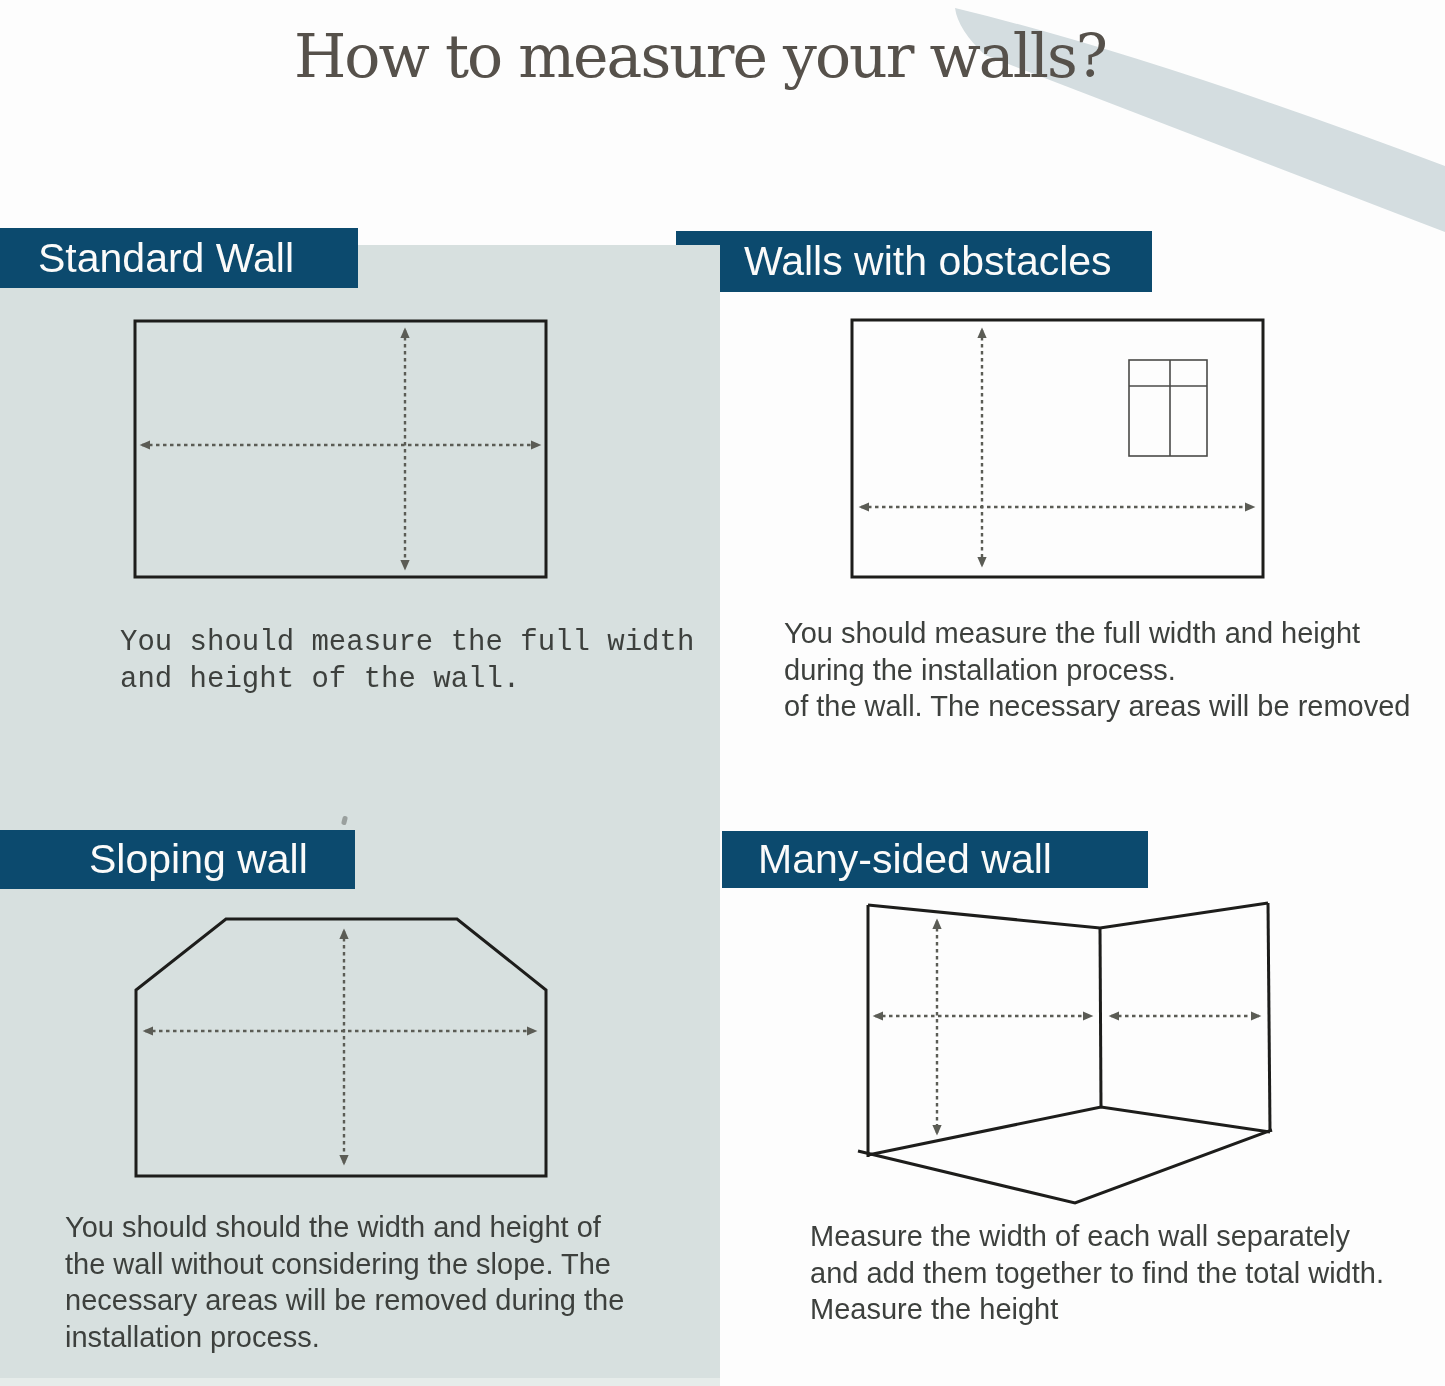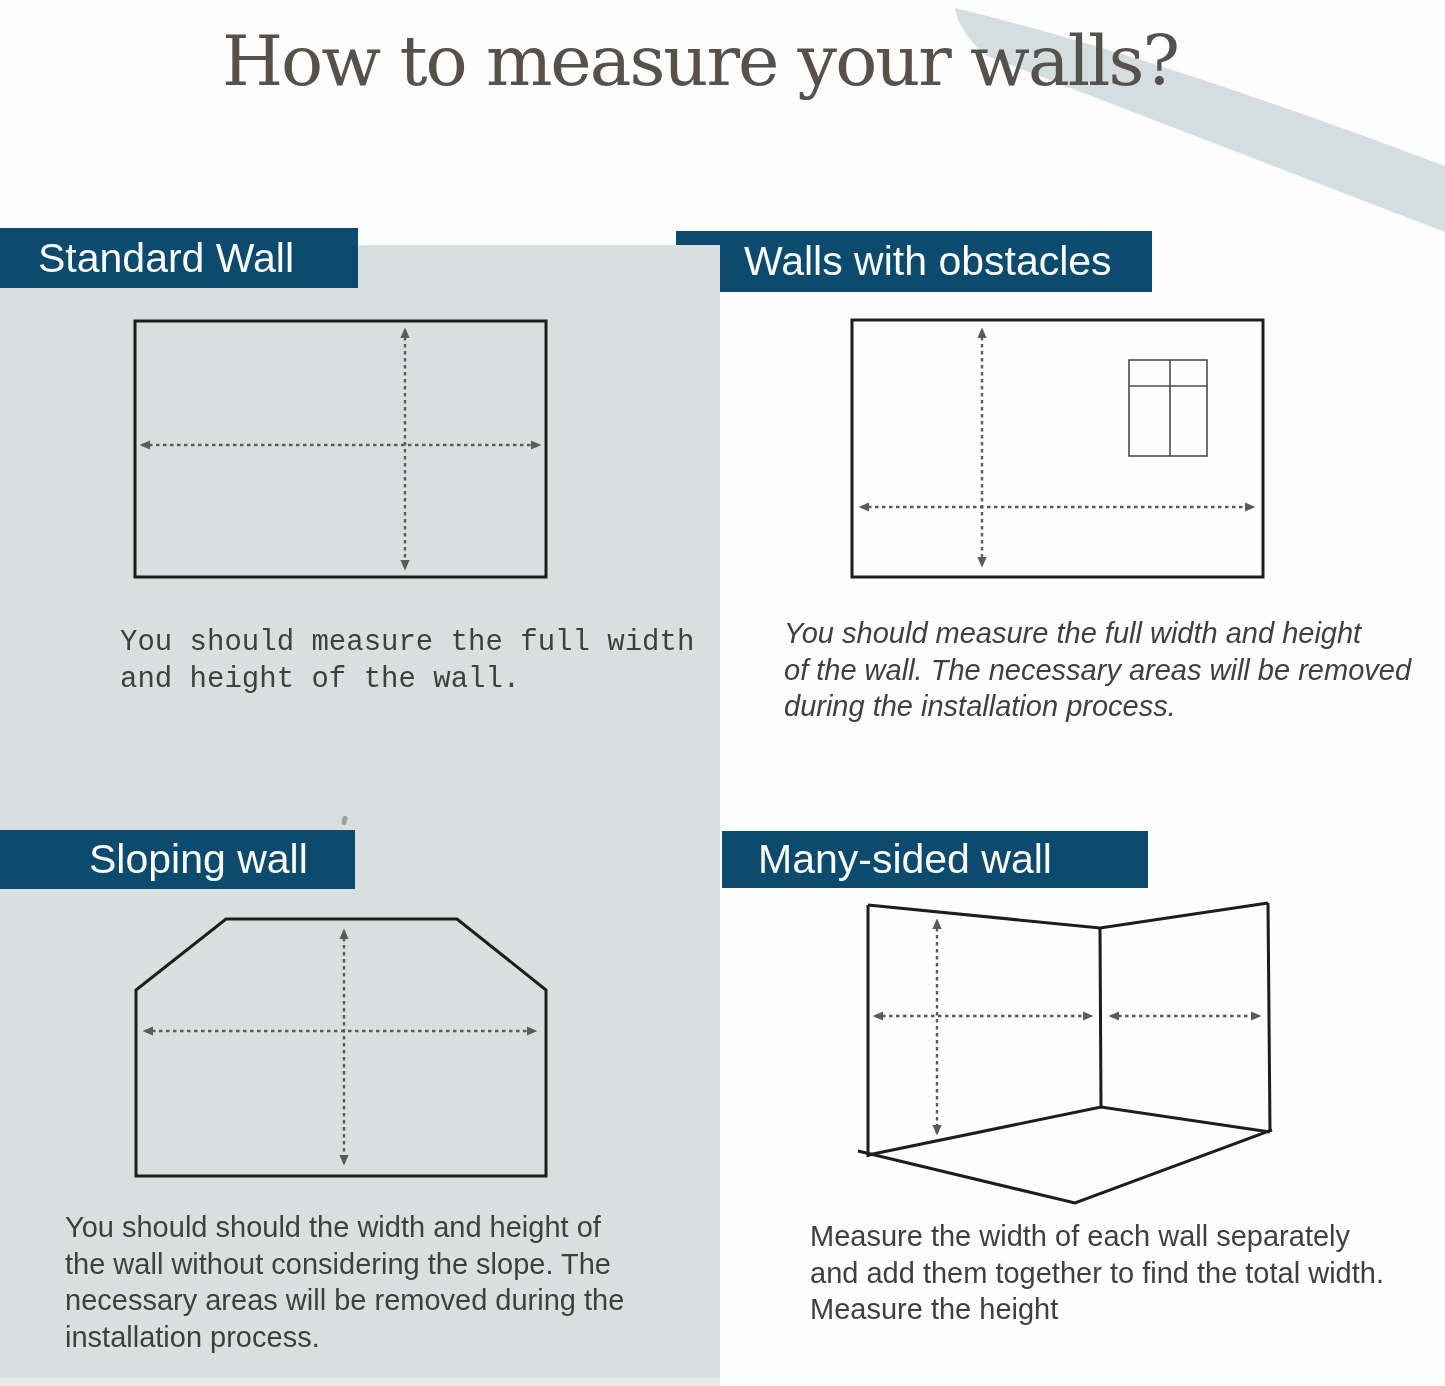--- a/index.html
+++ b/index.html
@@ -19,21 +19,21 @@
   }
   .panel-bottom-strip{
     position:absolute;left:0;top:1378px;width:720px;height:8px;
     background:#e6ecea;z-index:4;
   }
   
   .title{
     position:absolute;top:26px;left:0;width:1400px;
     text-align:center;z-index:4;
     font-family:"DejaVu Serif","Liberation Serif",serif;
-    font-size:70px;line-height:1;letter-spacing:-2px;
+    font-size:60px;line-height:1;letter-spacing:-2px;
     color:#56514b;
   }
   
   .bar{
     position:absolute;background:#0c4a6e;color:#fbfbfa;
     font-size:41px;white-space:nowrap;overflow:hidden;
   }
   .bar span{display:inline-block;}
   #bar-standard{left:0;top:228px;width:358px;height:60px;line-height:60px;z-index:4;}
   #bar-standard span{padding-left:38px;}
@@ -50,21 +50,21 @@
   }
   
   #diagrams{position:absolute;left:0;top:0;z-index:5;}
   
   .caption{
     position:absolute;z-index:6;
     font-size:29px;line-height:36.5px;color:#3d403d;white-space:nowrap;
   }
   .caption .cline{display:block;}
   #caption-standard{left:120px;top:625px;font-family:Liberation Mono, monospace;}
-  #caption-obstacles{left:784px;top:615px;font-style:italic;}
+  #caption-obstacles{left:784px;top:615px;}
   #caption-sloping{left:65px;top:1209px;}
   #caption-many{left:810px;top:1218px;}
 </style>
 </head>
 <body>
 
 <div id="canvas">
 
   <svg id="band-svg" width="1445" height="1386" viewBox="0 0 1445 1386">
     <path d="M 955 8 Q 1150 55 1445 166 L 1445 232 Q 1180 130 985 55 Q 958 30 955 8 Z" fill="#d4dde0"></path>
@@ -133,22 +133,22 @@
       <line x1="1111" y1="1016" x2="1259" y2="1016" stroke="#5b5c55" stroke-width="2.4" stroke-dasharray="3.5 3.5" marker-start="url(#ah)" marker-end="url(#ah)"></line>
     </g>
   </svg>
 
   <div class="caption" id="caption-standard">
     <span class="cline">You should measure the full width</span>
     <span class="cline">and height of the wall.</span>
   </div>
   <div class="caption" id="caption-obstacles">
     <span class="cline">You should measure the full width and height</span>
+    <span class="cline">during the installation process.</span>
     <span class="cline">of the wall. The necessary areas will be removed</span>
-    <span class="cline">during the installation process.</span>
   </div>
   <div class="caption" id="caption-sloping">
     <span class="cline">You should should the width and height of</span>
     <span class="cline">the wall without considering the slope. The</span>
     <span class="cline">necessary areas will be removed during the</span>
     <span class="cline">installation process.</span>
   </div>
   <div class="caption" id="caption-many">
     <span class="cline">Measure the width of each wall separately</span>
     <span class="cline">and add them together to find the total width.</span>

